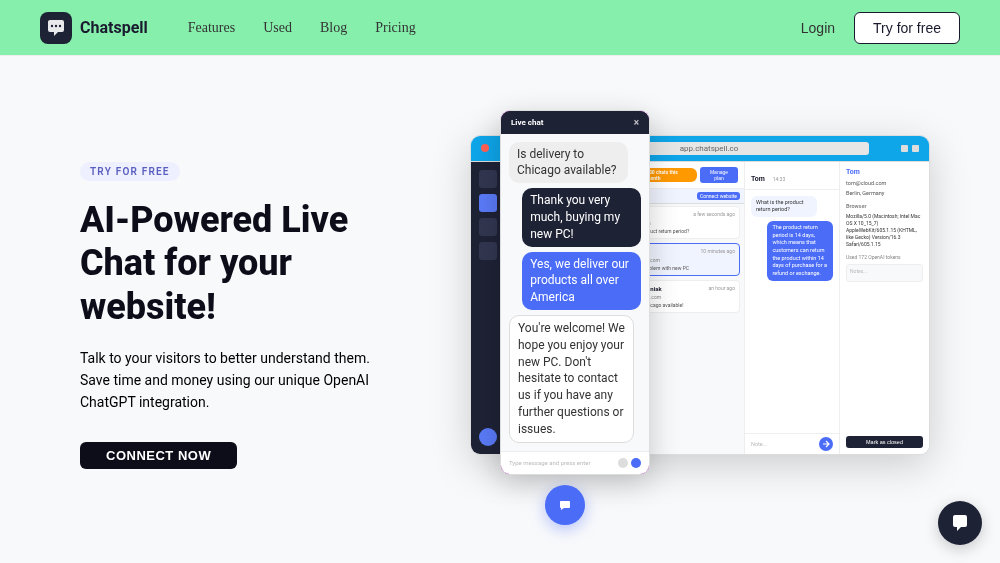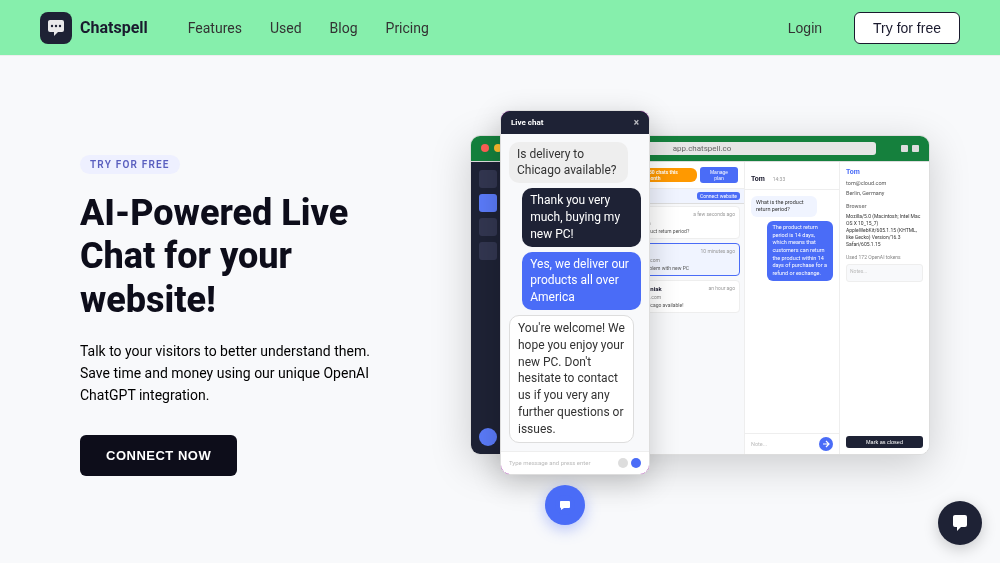--- a/index.html
+++ b/index.html
@@ -33,31 +33,32 @@
     }
     .logo-icon {
       width: 32px;
       height: 32px;
     }
     .nav-links {
       display: flex;
       gap: 28px;
       align-items: center;
       flex: 1;
+      font-family: Liberation Serif, serif;
     }
     .nav-link {
       font-size: 14px;
       color: #333;
       text-decoration: none;
       cursor: pointer;
     }
     .nav-actions {
       display: flex;
       align-items: center;
-      gap: 32px;
+      gap: 19px;
     }
     .btn-login {
       font-size: 14px;
       color: #333;
       background: none;
       border: none;
       cursor: pointer;
     }
     .btn-try-free {
       font-size: 14px;
@@ -105,21 +106,21 @@
       font-size: 14px;
       color: #000000;
       line-height: 1.6;
       margin-bottom: 28px;
     }
     .btn-connect {
       background: #0d0d1a;
       color: #fff;
       border: none;
       border-radius: 6px;
-      padding: 13px 26px;
+      padding: 6px 26px;
       font-size: 13px;
       font-weight: 700;
       letter-spacing: 0.5px;
       cursor: pointer;
       text-transform: uppercase;
     }
 
     
     .hero-right {
       flex: 1;
@@ -142,26 +143,26 @@
       left: 30px;
       width: 460px;
       height: 320px;
       background: #fff;
       border-radius: 10px;
       box-shadow: 0 10px 40px rgba(0,0,0,0.18);
       overflow: hidden;
       border: 1px solid #ddd;
     }
     .browser-bar {
-      background: #15803d;
+      background: #0ea5e9;
       height: 26px;
       display: flex;
       align-items: center;
       padding: 0 10px;
-      gap: 5px;
+      gap: 12px;
       border-bottom: 1px solid #ddd;
     }
     .browser-dot {
       width: 8px;
       height: 8px;
       border-radius: 50%;
     }
     .dot-red { background: #ff5f56; }
     .dot-yellow { background: #ffbd2e; }
     .dot-green { background: #27c93f; }
@@ -729,21 +730,21 @@
 
       <div class="livechat-popup">
         <div class="livechat-header">
           <span>Live chat</span>
           <span class="livechat-close">×</span>
         </div>
         <div class="livechat-messages">
           <div class="lc-msg user">Is delivery to Chicago available?</div>
           <div class="lc-msg agent2">Thank you very much, buying my new PC!</div>
           <div class="lc-msg agent">Yes, we deliver our products all over America</div>
-          <div class="lc-msg long">You're welcome! We hope you enjoy your new PC. Don't hesitate to contact us if you very any further questions or issues.</div>
+          <div class="lc-msg long">You're welcome! We hope you enjoy your new PC. Don't hesitate to contact us if you have any further questions or issues.</div>
         </div>
         <div class="livechat-input">
           <span class="lc-input-text">Type message and press enter</span>
           <div style="display:flex;gap:3px;">
             <div style="width:10px;height:10px;background:#ddd;border-radius:50%;"></div>
             <div style="width:10px;height:10px;background:#4a6cf7;border-radius:50%;"></div>
           </div>
         </div>
       </div>
 

